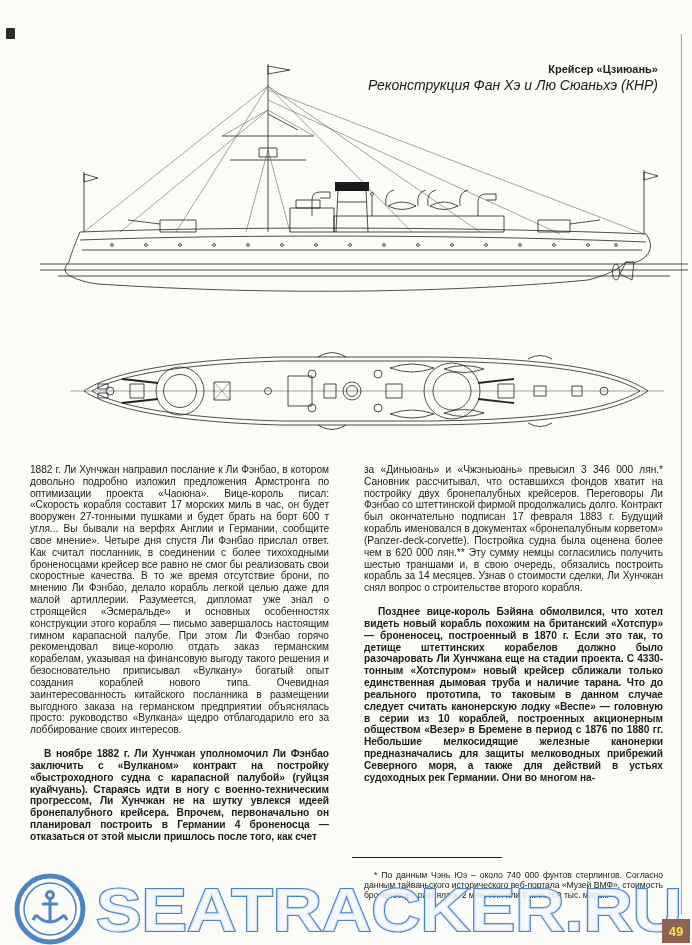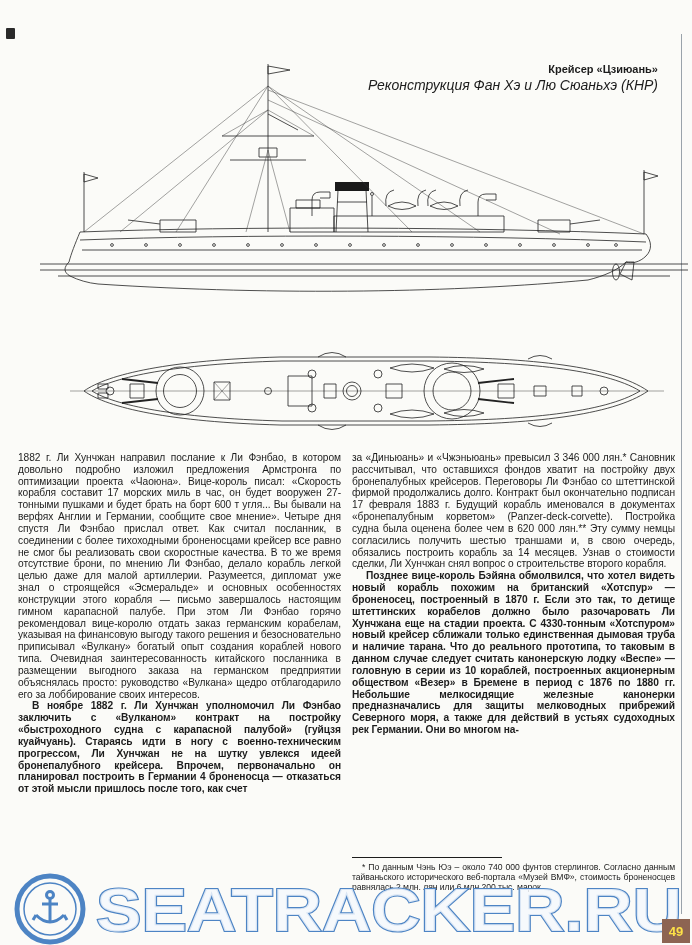--- a/index.html
+++ b/index.html
@@ -12,21 +12,21 @@
   .caption{position:absolute;top:62px;right:34px;text-align:right;line-height:1.3;z-index:2;}
   .cap-title{font-size:11px;font-weight:bold;}
   .cap-sub{font-size:14px;font-style:italic;}
   svg.drawing{position:absolute;left:0;}
   svg.profile{top:50px;width:692px;height:280px;}
   svg.plan{top:328px;width:692px;height:126px;}
   .drawing *{vector-effect:non-scaling-stroke;}
   .col{position:absolute;top:452px;width:323px;font-size:10.2px;line-height:1.16;text-align:justify;letter-spacing:-0.05px;}
   .col-left{left:18px;}
   .col-right{left:352px;}
-  .col p{margin:0;}
+  .col p{margin:12px;}
   p.indent{text-indent:14px;font-weight:bold;}
   .paras-left{height:458px;overflow:hidden;}
   .paras-right{height:400px;overflow:hidden;}
   .fn-rule{width:150px;border-top:1px solid #1c1c1c;margin:5px 0 4px 0;}
   .fn{font-size:8.6px;line-height:1.18;text-align:justify;margin:0 0 1px 0;text-indent:10px;}
   .watermark{position:absolute;left:0;bottom:0;width:692px;height:80px;z-index:5;}
   .wm-text{
     font-family:"Liberation Sans",sans-serif;font-weight:bold;font-size:62px;
     fill:rgba(244,248,253,0.84);stroke:var(--watermark_blue,#4d84c4);stroke-width:2.2px;
     paint-order:stroke;

